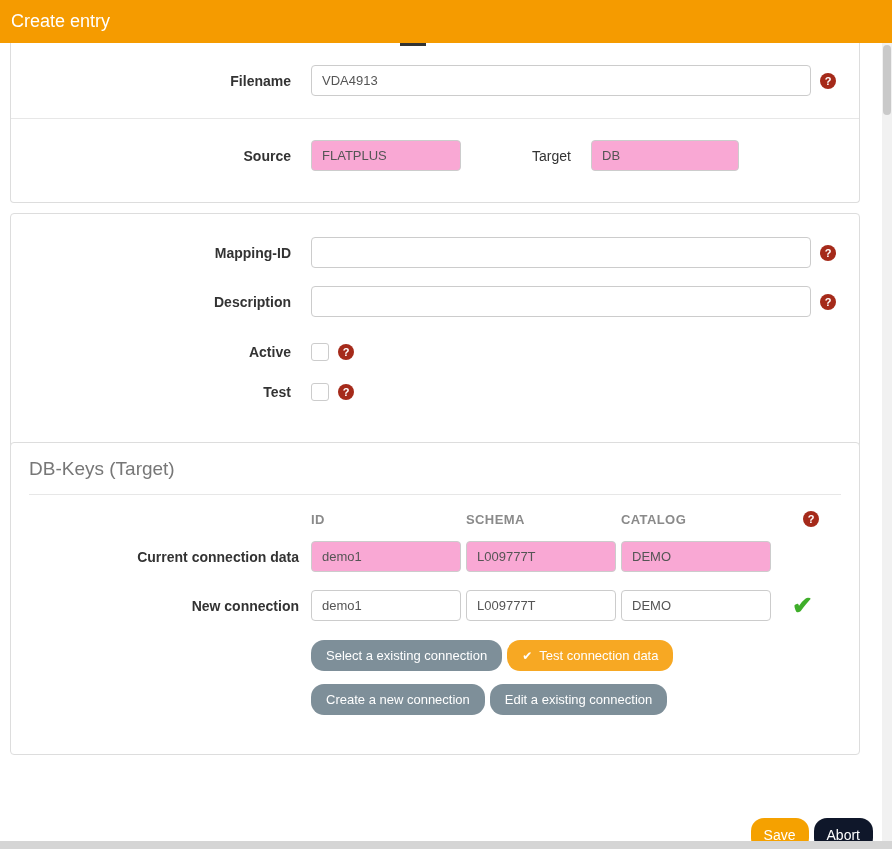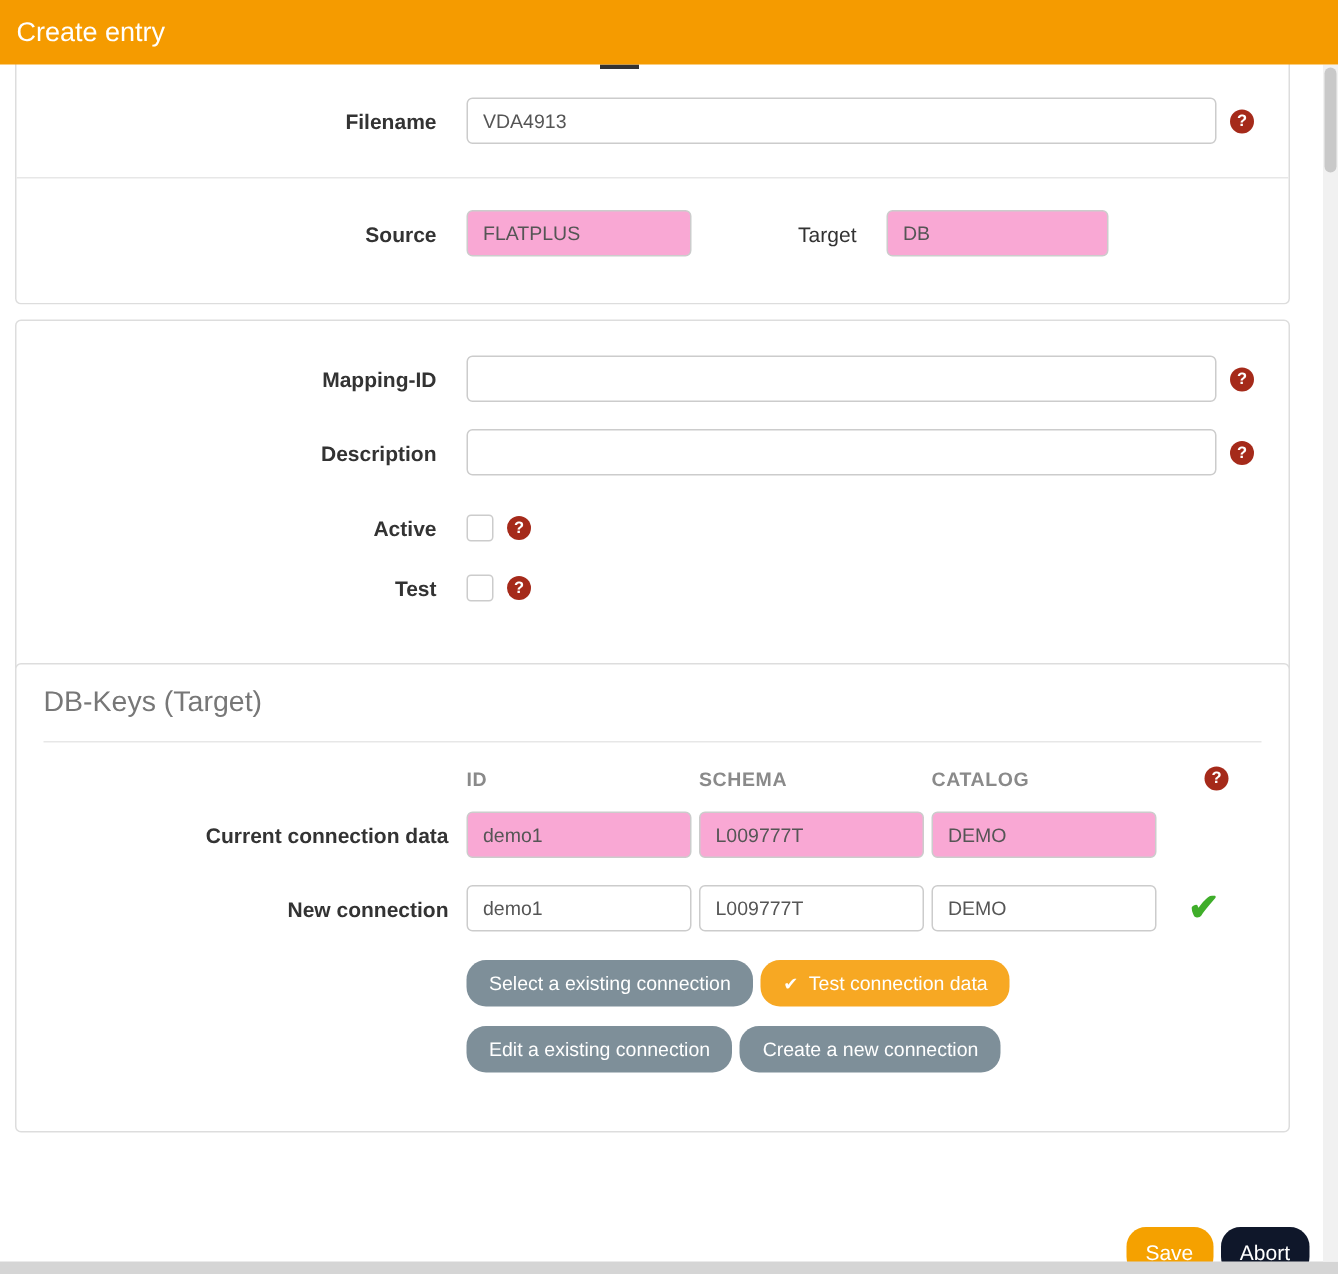--- a/index.html
+++ b/index.html
@@ -240,22 +240,22 @@
   </div>
 
   <div class="btn-row btn-row1">
     <button class="btn btn-gray">Select a existing connection</button>
     <button class="btn btn-orange">
       <span class="btn-check">✔</span>
       <span>Test connection data</span>
     </button>
   </div>
   <div class="btn-row btn-row2">
+    <button class="btn btn-gray">Create a new connection</button>
     <button class="btn btn-gray">Edit a existing connection</button>
-    <button class="btn btn-gray">Create a new connection</button>
   </div>
 </section>
 
 <footer class="footer">
   <div class="footer-buttons">
     <button class="btn btn-save">Save</button>
     <button class="btn btn-abort">Abort</button>
   </div>
 </footer>
 <div class="bottom-strip"></div>

